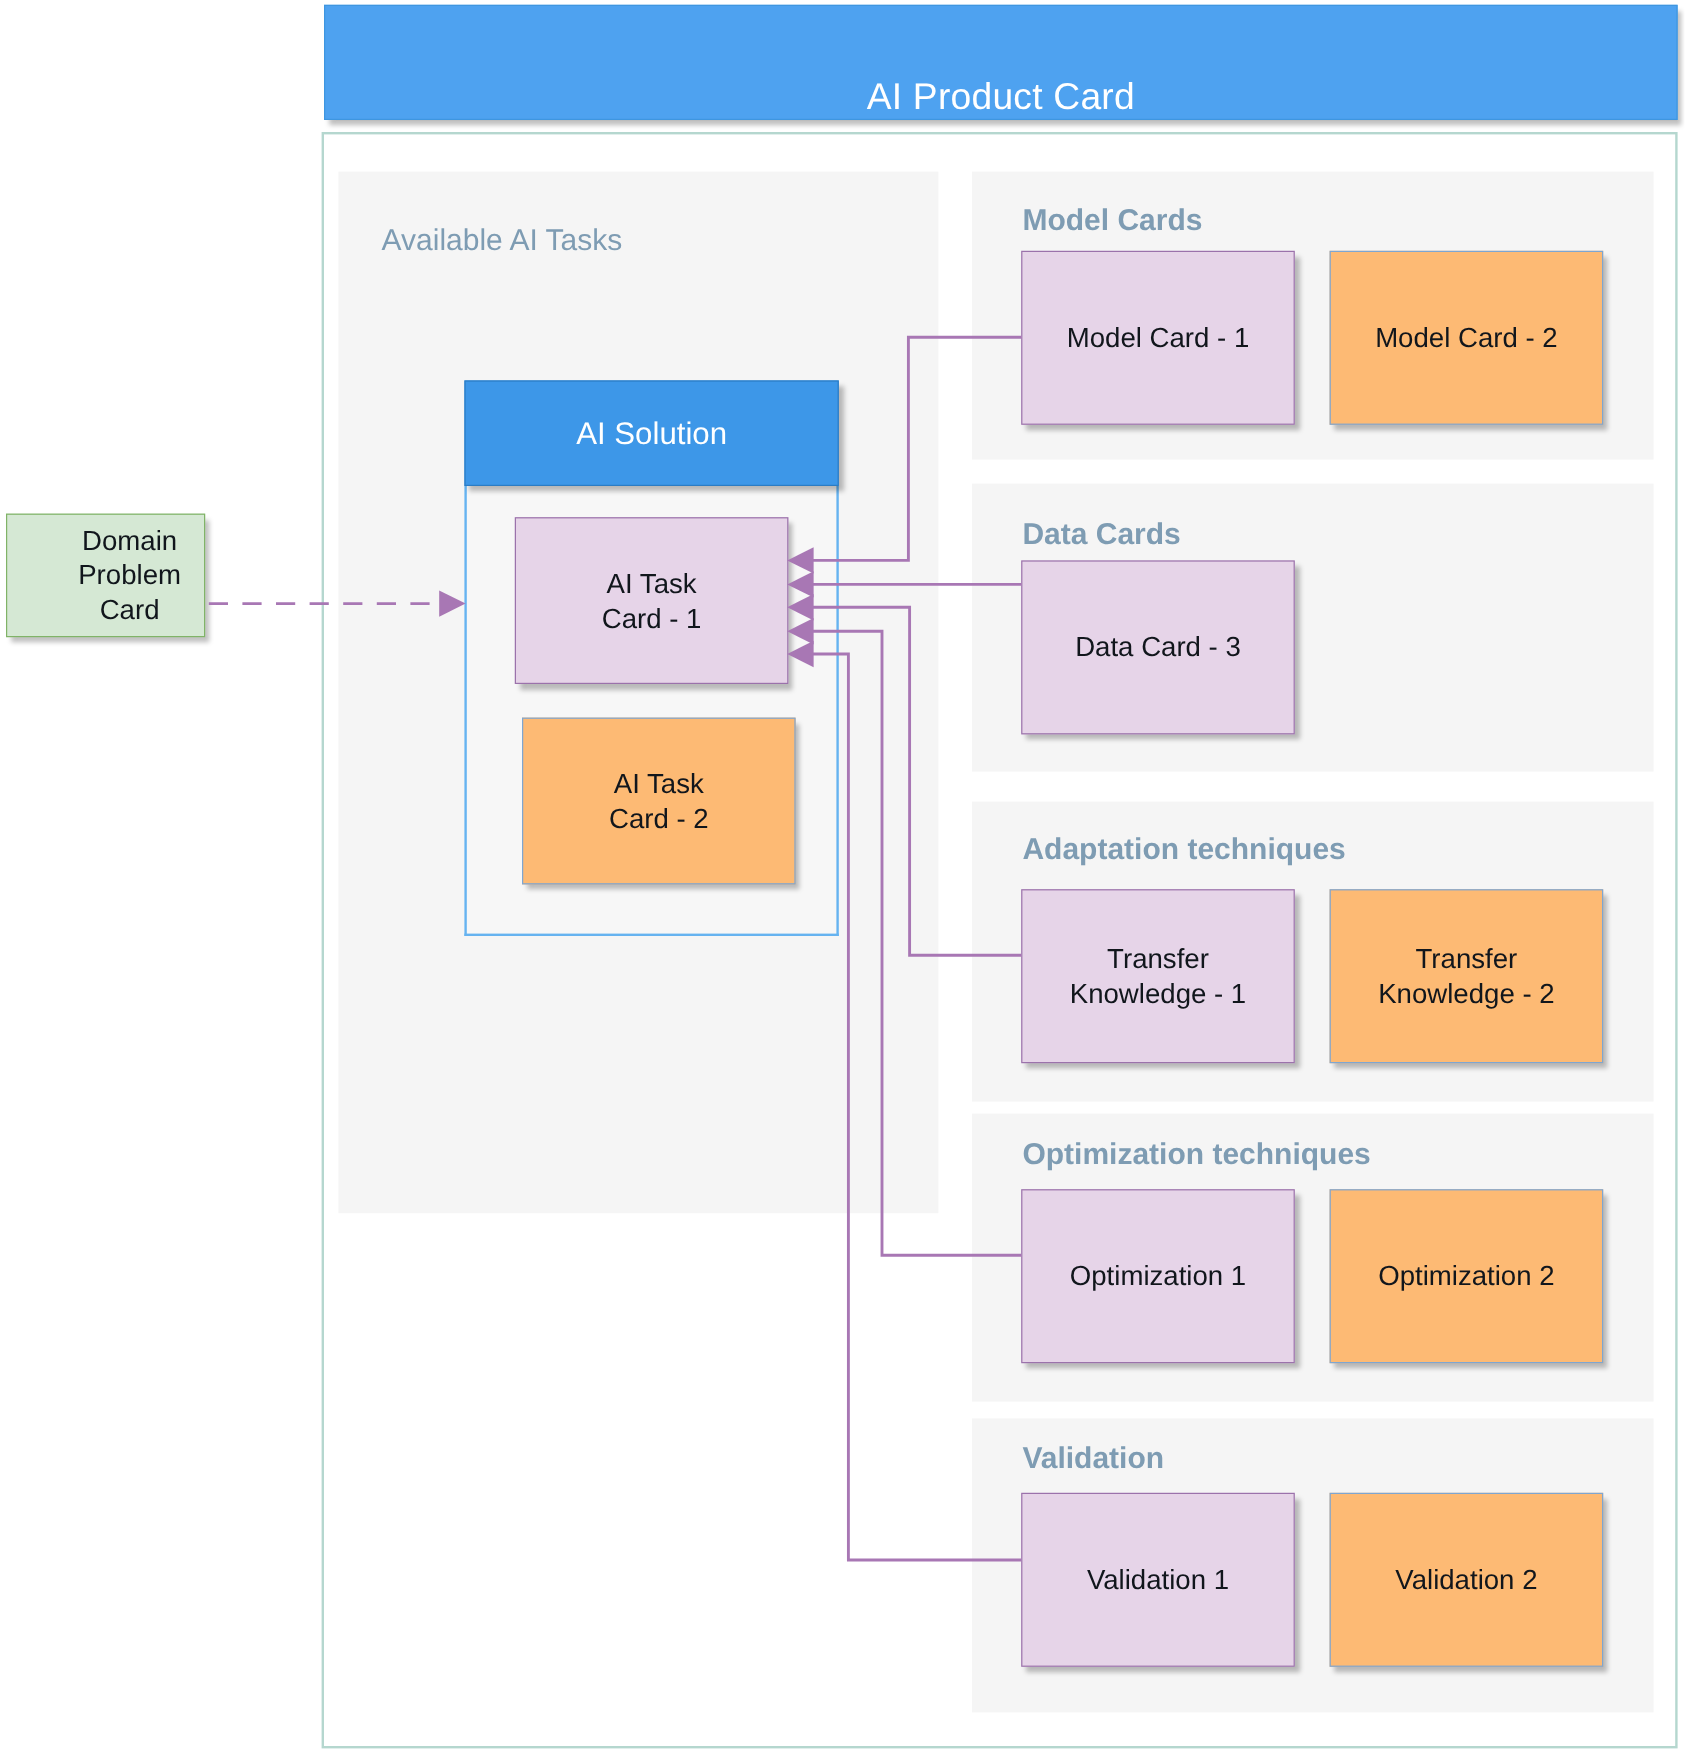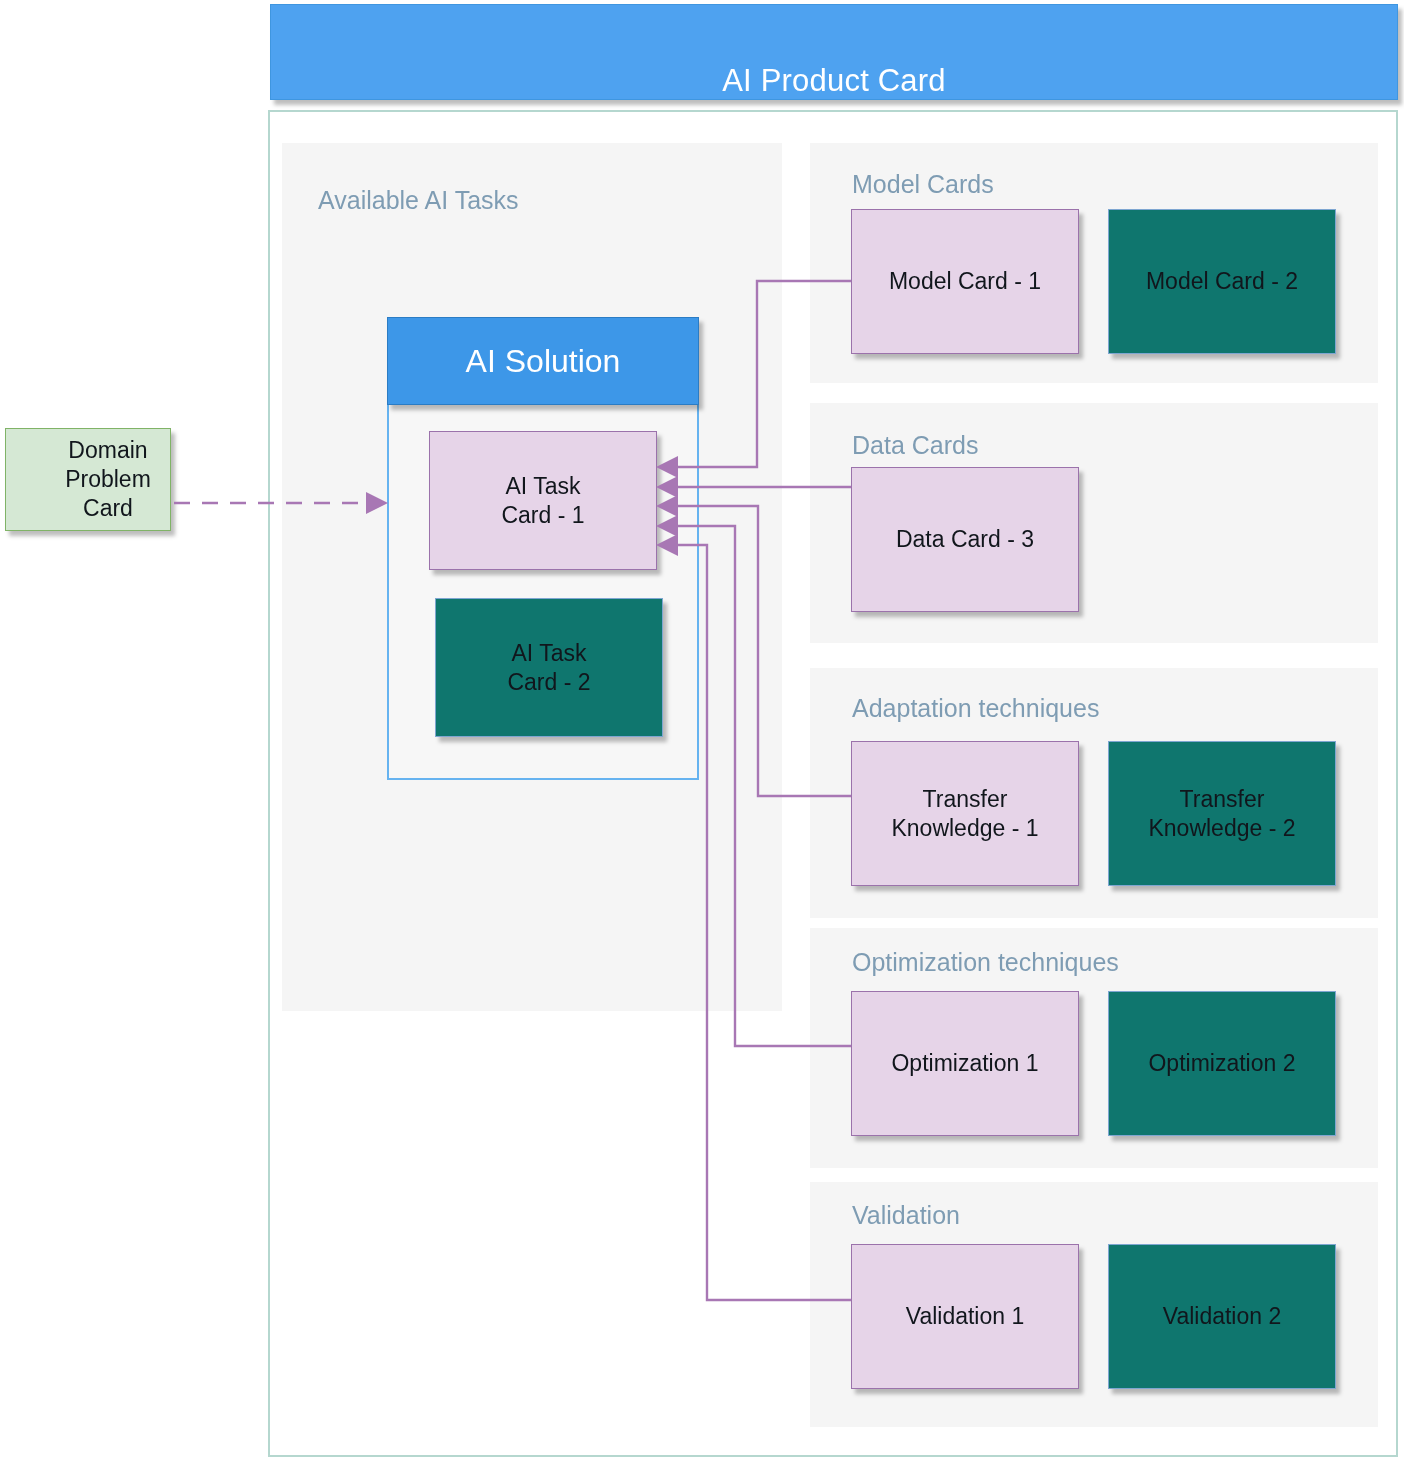--- a/index.html
+++ b/index.html
@@ -47,60 +47,61 @@
     font-size: 25px;
   }
 
   
   #ai-solution-header {
     left: 387px; top: 317px; width: 312px; height: 88px;
     background: #3d97e8;
     border: 1.5px solid #2b7cc4;
     box-shadow: 4px 5px 4px rgba(0,0,0,0.26);
     display: flex; align-items: center; justify-content: center;
-    color: #ffffff; font-size: 32px;
+    color: #ffffff; font-size: 26px;
     z-index: 6;
   }
   #ai-solution-body {
     left: 387px; top: 405px; width: 312px; height: 375px;
     border: 2px solid #66b3f0;
     border-top: none;
     background: #f7f7f7;
     z-index: 2;
   }
 
   
   .card {
     display: flex; align-items: center; justify-content: center;
     text-align: center;
     font-size: 23px;
     color: #11161c;
     line-height: 1.26;
     box-shadow: 4px 5px 4px rgba(0,0,0,0.26);
   }
   .card.purple { background: #e6d4e8; border: 1.6px solid #9b72ab; }
-  .card.blue   { background: #0f766e; border: 1.6px solid #7ea6d1; text-align: center; }
+  .card.blue   { background: #fdba74; border: 1.6px solid #7ea6d1; text-align: center; }
   .card.green  { background: #d5e8d4; border: 1.6px solid #80b367; }
 
   #ai-task-card-1 { left: 429px; top: 431px; width: 228px; height: 139px; z-index: 7; }
   #ai-task-card-2 { left: 435px; top: 598px; width: 228px; height: 139px; z-index: 7; }
 
   
   #domain-problem-card {
     left: 5px; top: 428px; width: 166px; height: 103px;
     font-size: 23px;
     padding-left: 40px;
   }
 
   
   .section-panel { background: #f5f5f5; }
   .section-title {
     position: absolute;
     color: #7e9cb3;
     font-size: 25px;
+    font-weight: bold;
   }
   #panel-model       { left: 810px; top: 143px; width: 568px; height: 240px; }
   #panel-data        { left: 810px; top: 403px; width: 568px; height: 240px; }
   #panel-adaptation  { left: 810px; top: 668px; width: 568px; height: 250px; }
   #panel-optimization{ left: 810px; top: 928px; width: 568px; height: 240px; }
   #panel-validation  { left: 810px; top: 1182px; width: 568px; height: 245px; }
 
   #title-model        { left: 852px; top: 170px; }
   #title-data         { left: 852px; top: 431px; }
   #title-adaptation   { left: 852px; top: 694px; }

